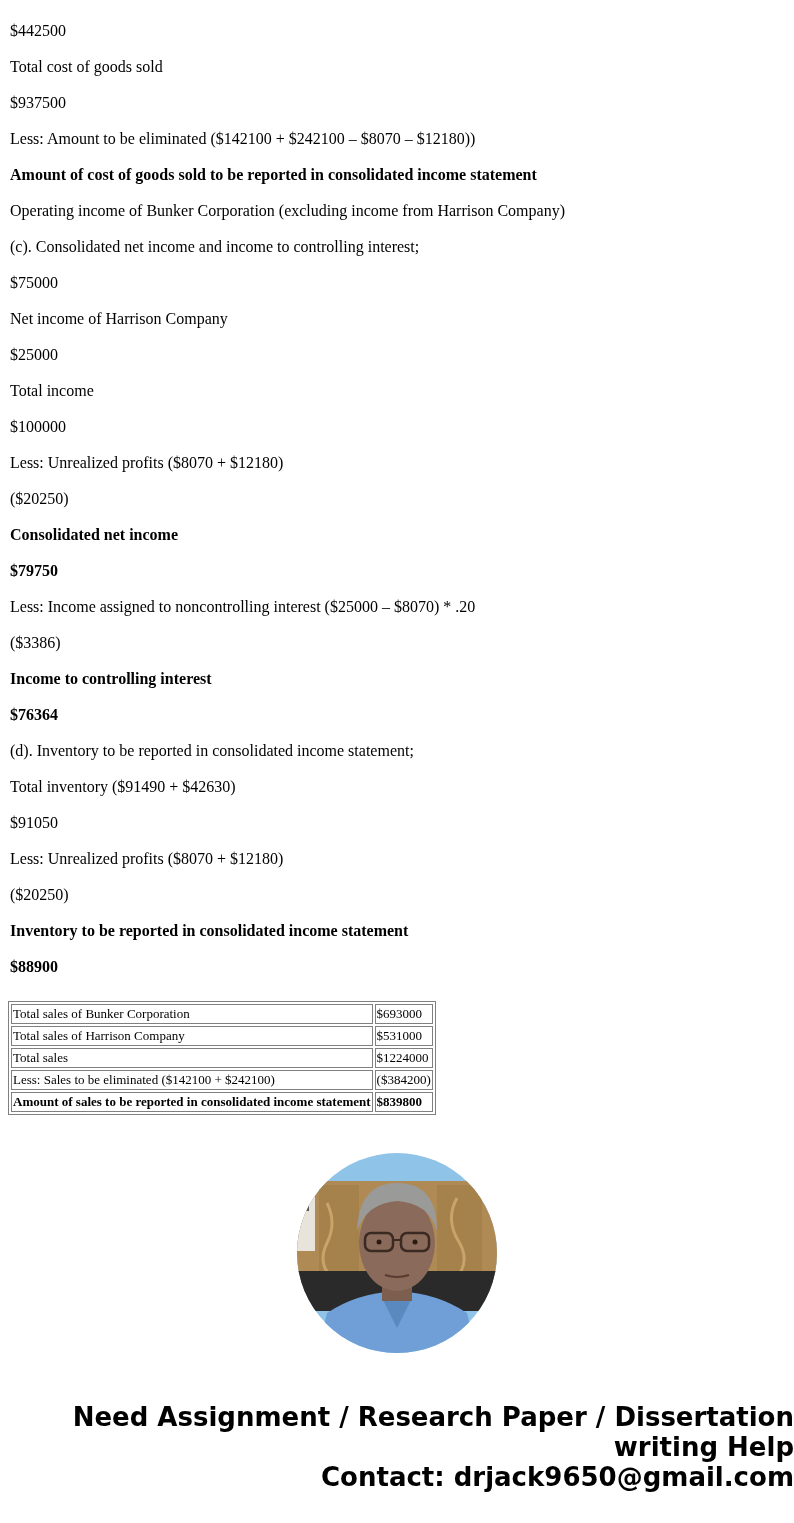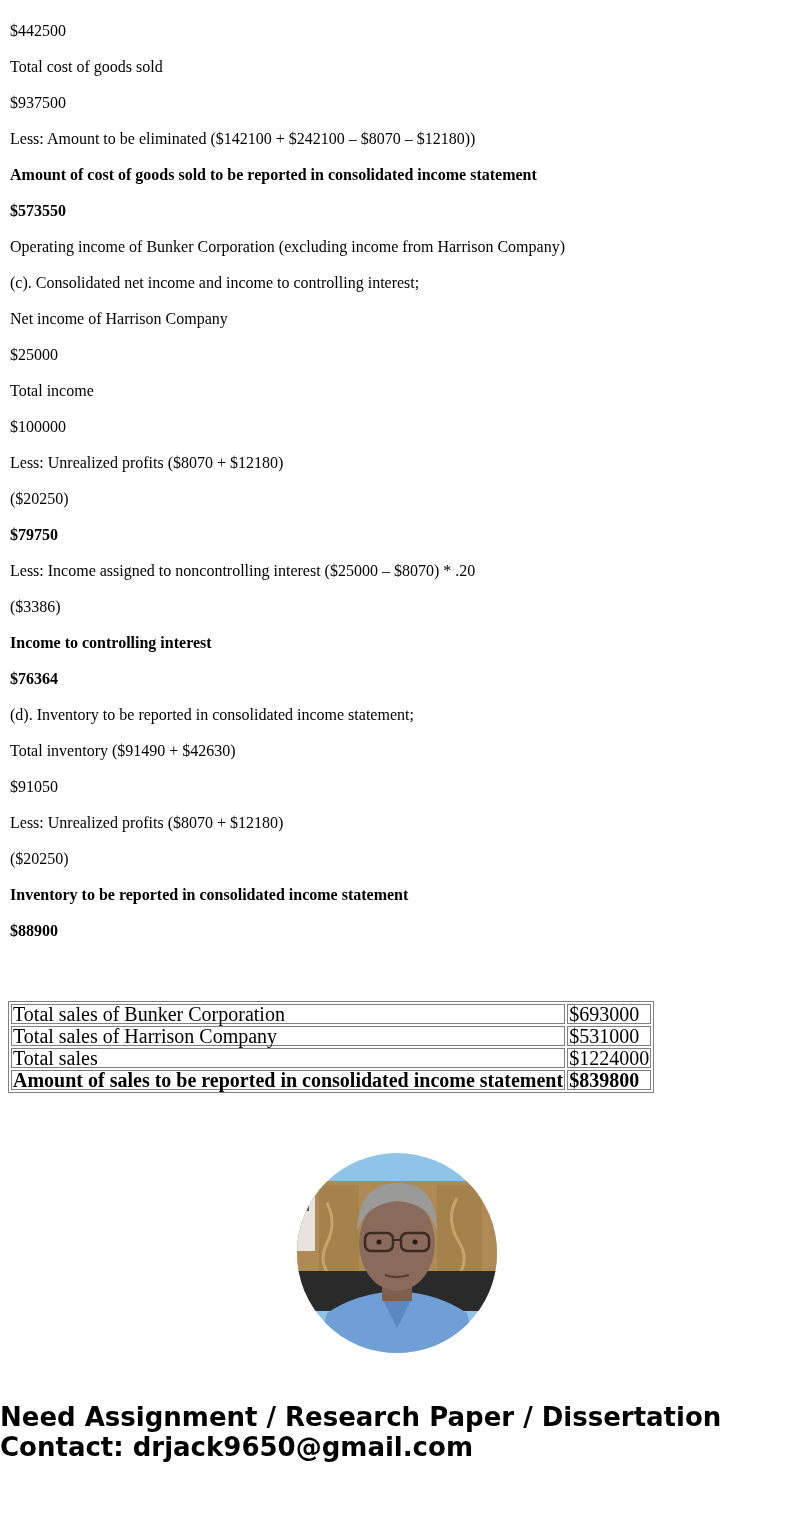--- a/index.html
+++ b/index.html
@@ -29,21 +29,21 @@
     .para.bold {
       font-weight: bold;
     }
     .sales-table {
       position: absolute;
       left: 8px;
       top: 1001px;
       border: 1px solid #808080;
       border-collapse: separate;
       border-spacing: 2px;
-      font-size: 20px;
+      font-size: 13px;
     }
     .sales-table td {
       border: 1px solid #808080;
       padding: 0 1px;
       height: 18px;
       line-height: 18px;
       white-space: nowrap;
     }
     .sales-table tr.bold td {
       font-weight: bold;
@@ -58,49 +58,50 @@
       overflow: hidden;
     }
     .avatar-wrap svg {
       display: block;
     }
     .promo {
       position: absolute;
       left: 0;
       top: 1402px;
       width: 794px;
-      text-align: left;
+      text-align: right;
       font-family: "DejaVu Sans", sans-serif;
       font-weight: bold;
       font-size: 26px;
       line-height: 30px;
       color: #000000;
     }
     .promo div {
       margin: 0;
     }
   </style>
 </head>
 <body>
 
 <div class="content">
   <p class="para">$442500</p>
   <p class="para">Total cost of goods sold</p>
   <p class="para">$937500</p>
   <p class="para">Less: Amount to be eliminated ($142100 + $242100 – $8070 – $12180))</p>
   <p class="para bold">Amount of cost of goods sold to be reported in consolidated income statement</p>
-  <p class="para bold">$573550</p>
   <p class="para">Operating income of Bunker Corporation (excluding income from Harrison Company)</p>
   <p class="para">(c). Consolidated net income and income to controlling interest;</p>
+  <p class="para">$75000</p>
   <p class="para">Net income of Harrison Company</p>
   <p class="para">$25000</p>
   <p class="para">Total income</p>
   <p class="para">$100000</p>
   <p class="para">Less: Unrealized profits ($8070 + $12180)</p>
   <p class="para">($20250)</p>
+  <p class="para bold">Consolidated net income</p>
   <p class="para bold">$79750</p>
   <p class="para">Less: Income assigned to noncontrolling interest ($25000 – $8070) * .20</p>
   <p class="para">($3386)</p>
   <p class="para bold">Income to controlling interest</p>
   <p class="para bold">$76364</p>
   <p class="para">(d). Inventory to be reported in consolidated income statement;</p>
   <p class="para">Total inventory ($91490 + $42630)</p>
   <p class="para">$91050</p>
   <p class="para">Less: Unrealized profits ($8070 + $12180)</p>
   <p class="para">($20250)</p>
@@ -114,20 +115,24 @@
       <td>Total sales of Bunker Corporation</td>
       <td>$693000</td>
     </tr>
     <tr>
       <td>Total sales of Harrison Company</td>
       <td>$531000</td>
     </tr>
     <tr>
       <td>Total sales</td>
       <td>$1224000</td>
+    </tr>
+    <tr>
+      <td>Less: Sales to be eliminated ($142100 + $242100)</td>
+      <td>($384200)</td>
     </tr>
     <tr class="bold">
       <td>Amount of sales to be reported in consolidated income statement</td>
       <td>$839800</td>
     </tr>
   </tbody>
 </table>
 
 <div class="avatar-wrap">
   <svg width="200" height="200" viewBox="0 0 200 200">
@@ -159,14 +164,15 @@
 
     <circle cx="82" cy="89" r="2.5" fill="#2a1a12"></circle>
     <circle cx="118" cy="89" r="2.5" fill="#2a1a12"></circle>
 
     <path d="M88 122 Q100 126 112 122" stroke="#5a3a30" stroke-width="2" fill="none"></path>
   </svg>
 </div>
 
 <div class="promo">
   <div>Need Assignment / Research Paper / Dissertation</div>
+  <div>writing Help</div>
   <div>Contact: drjack9650@gmail.com</div>
 </div>
 
 </body></html>

